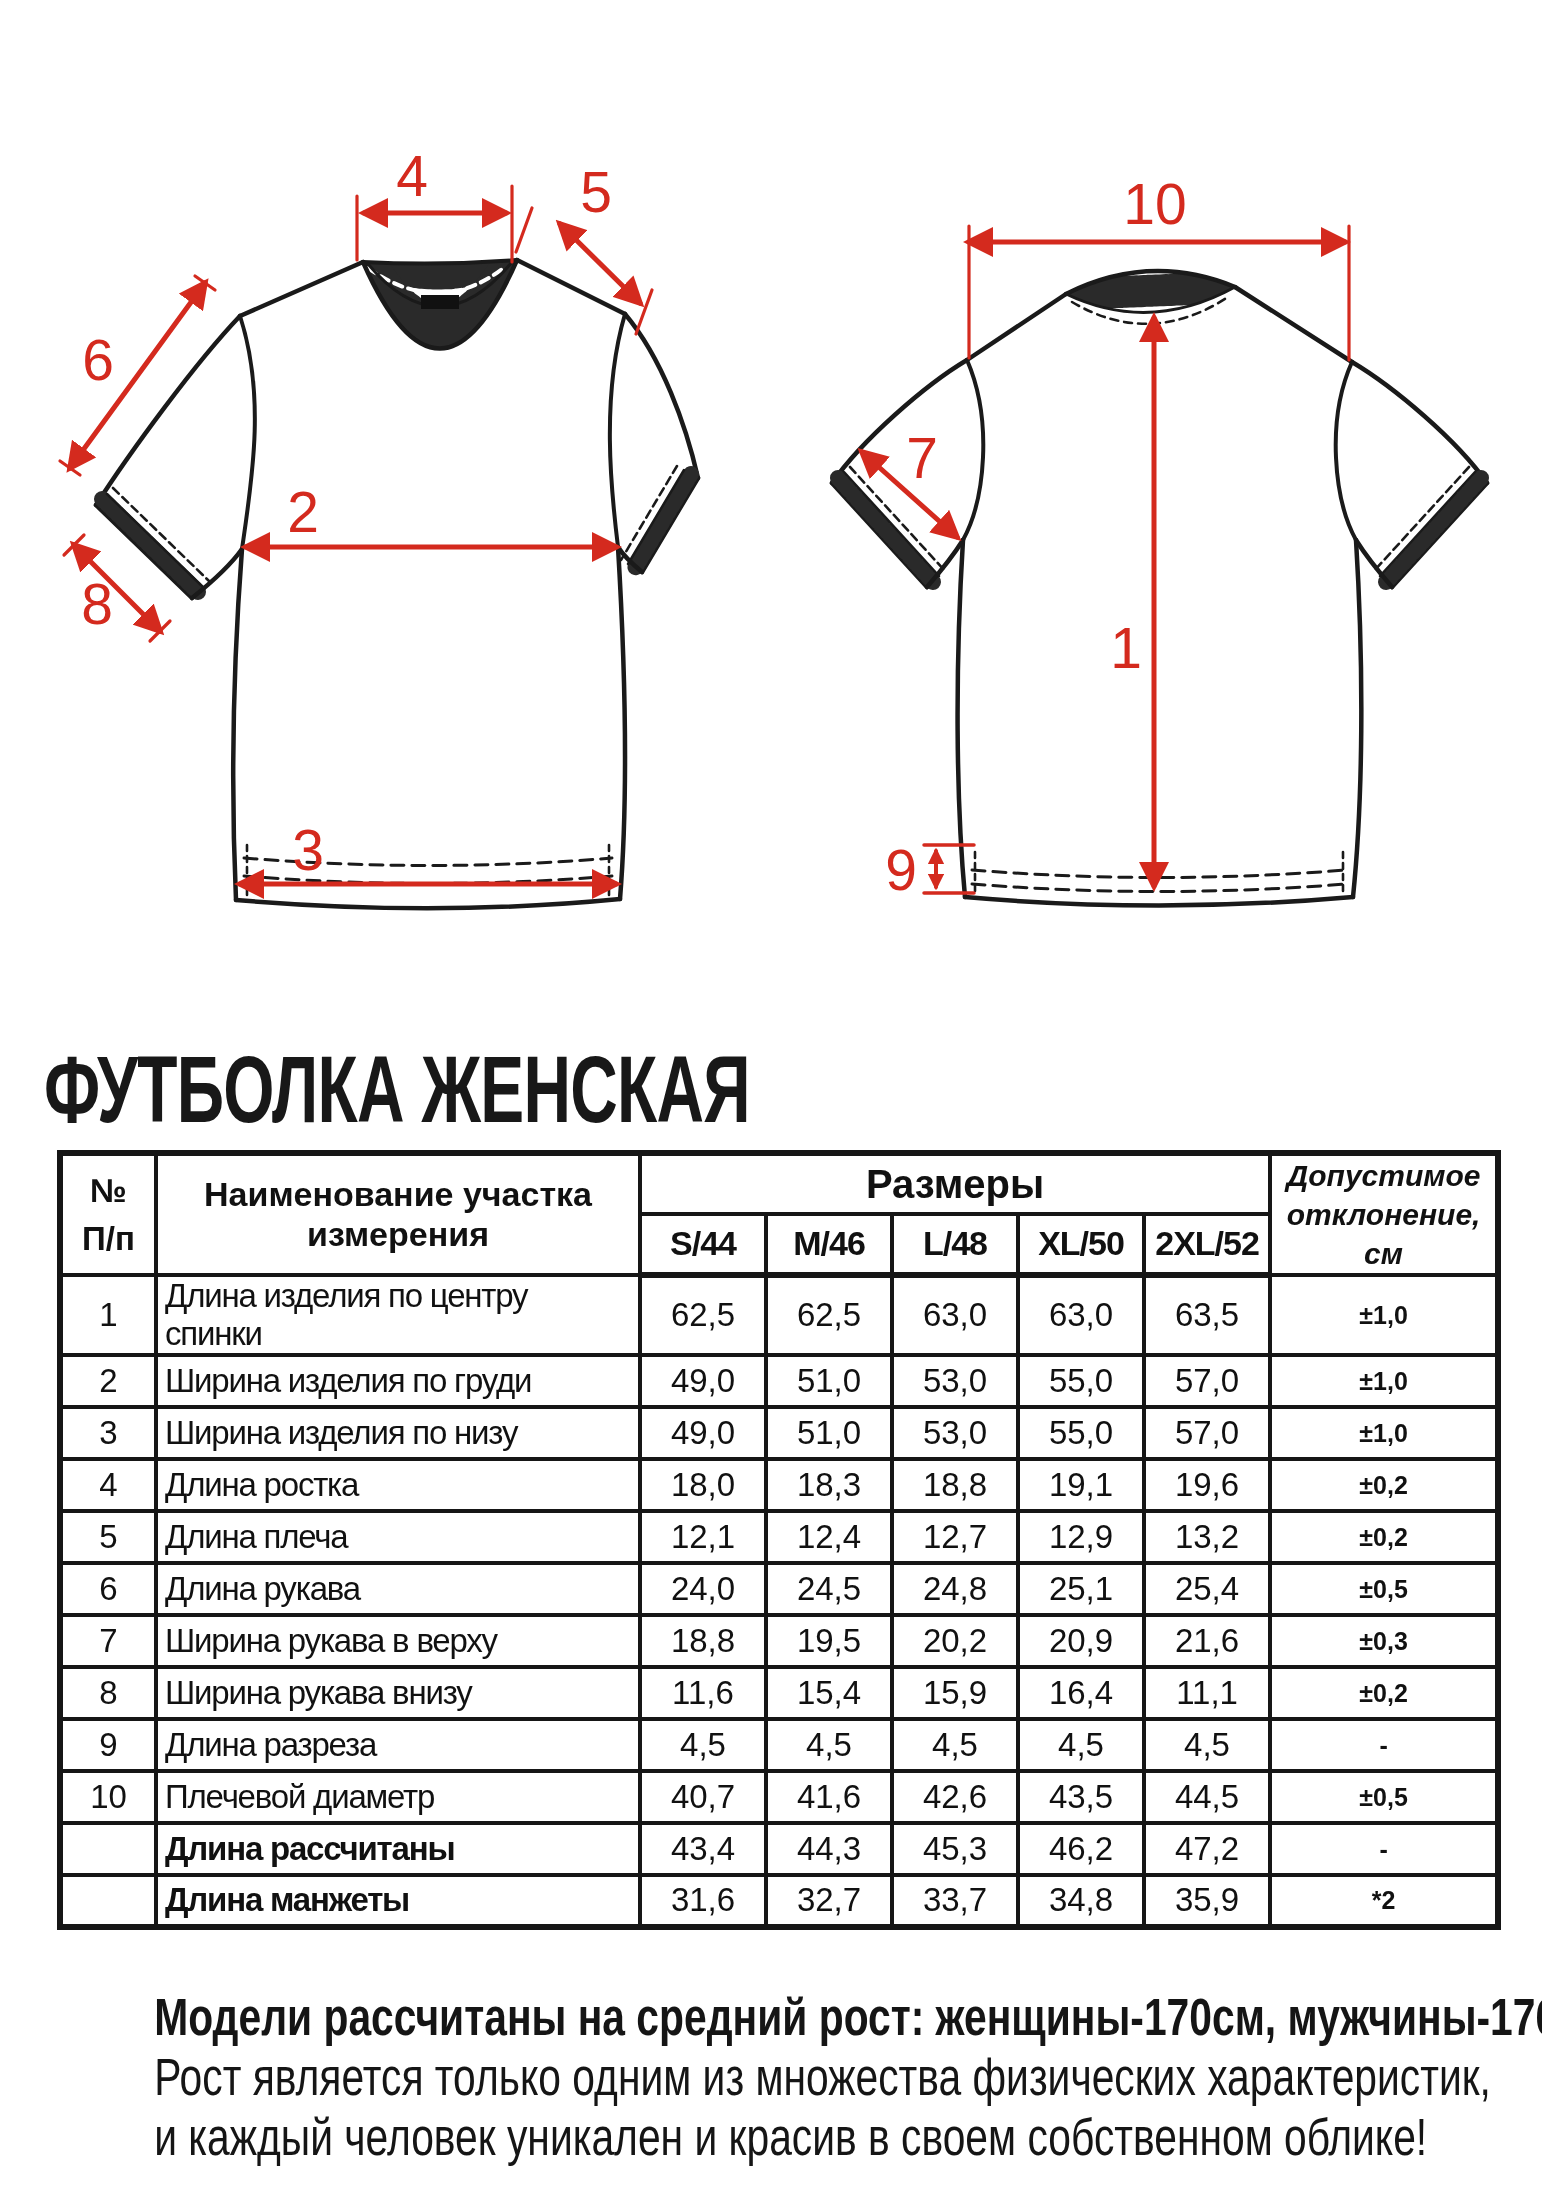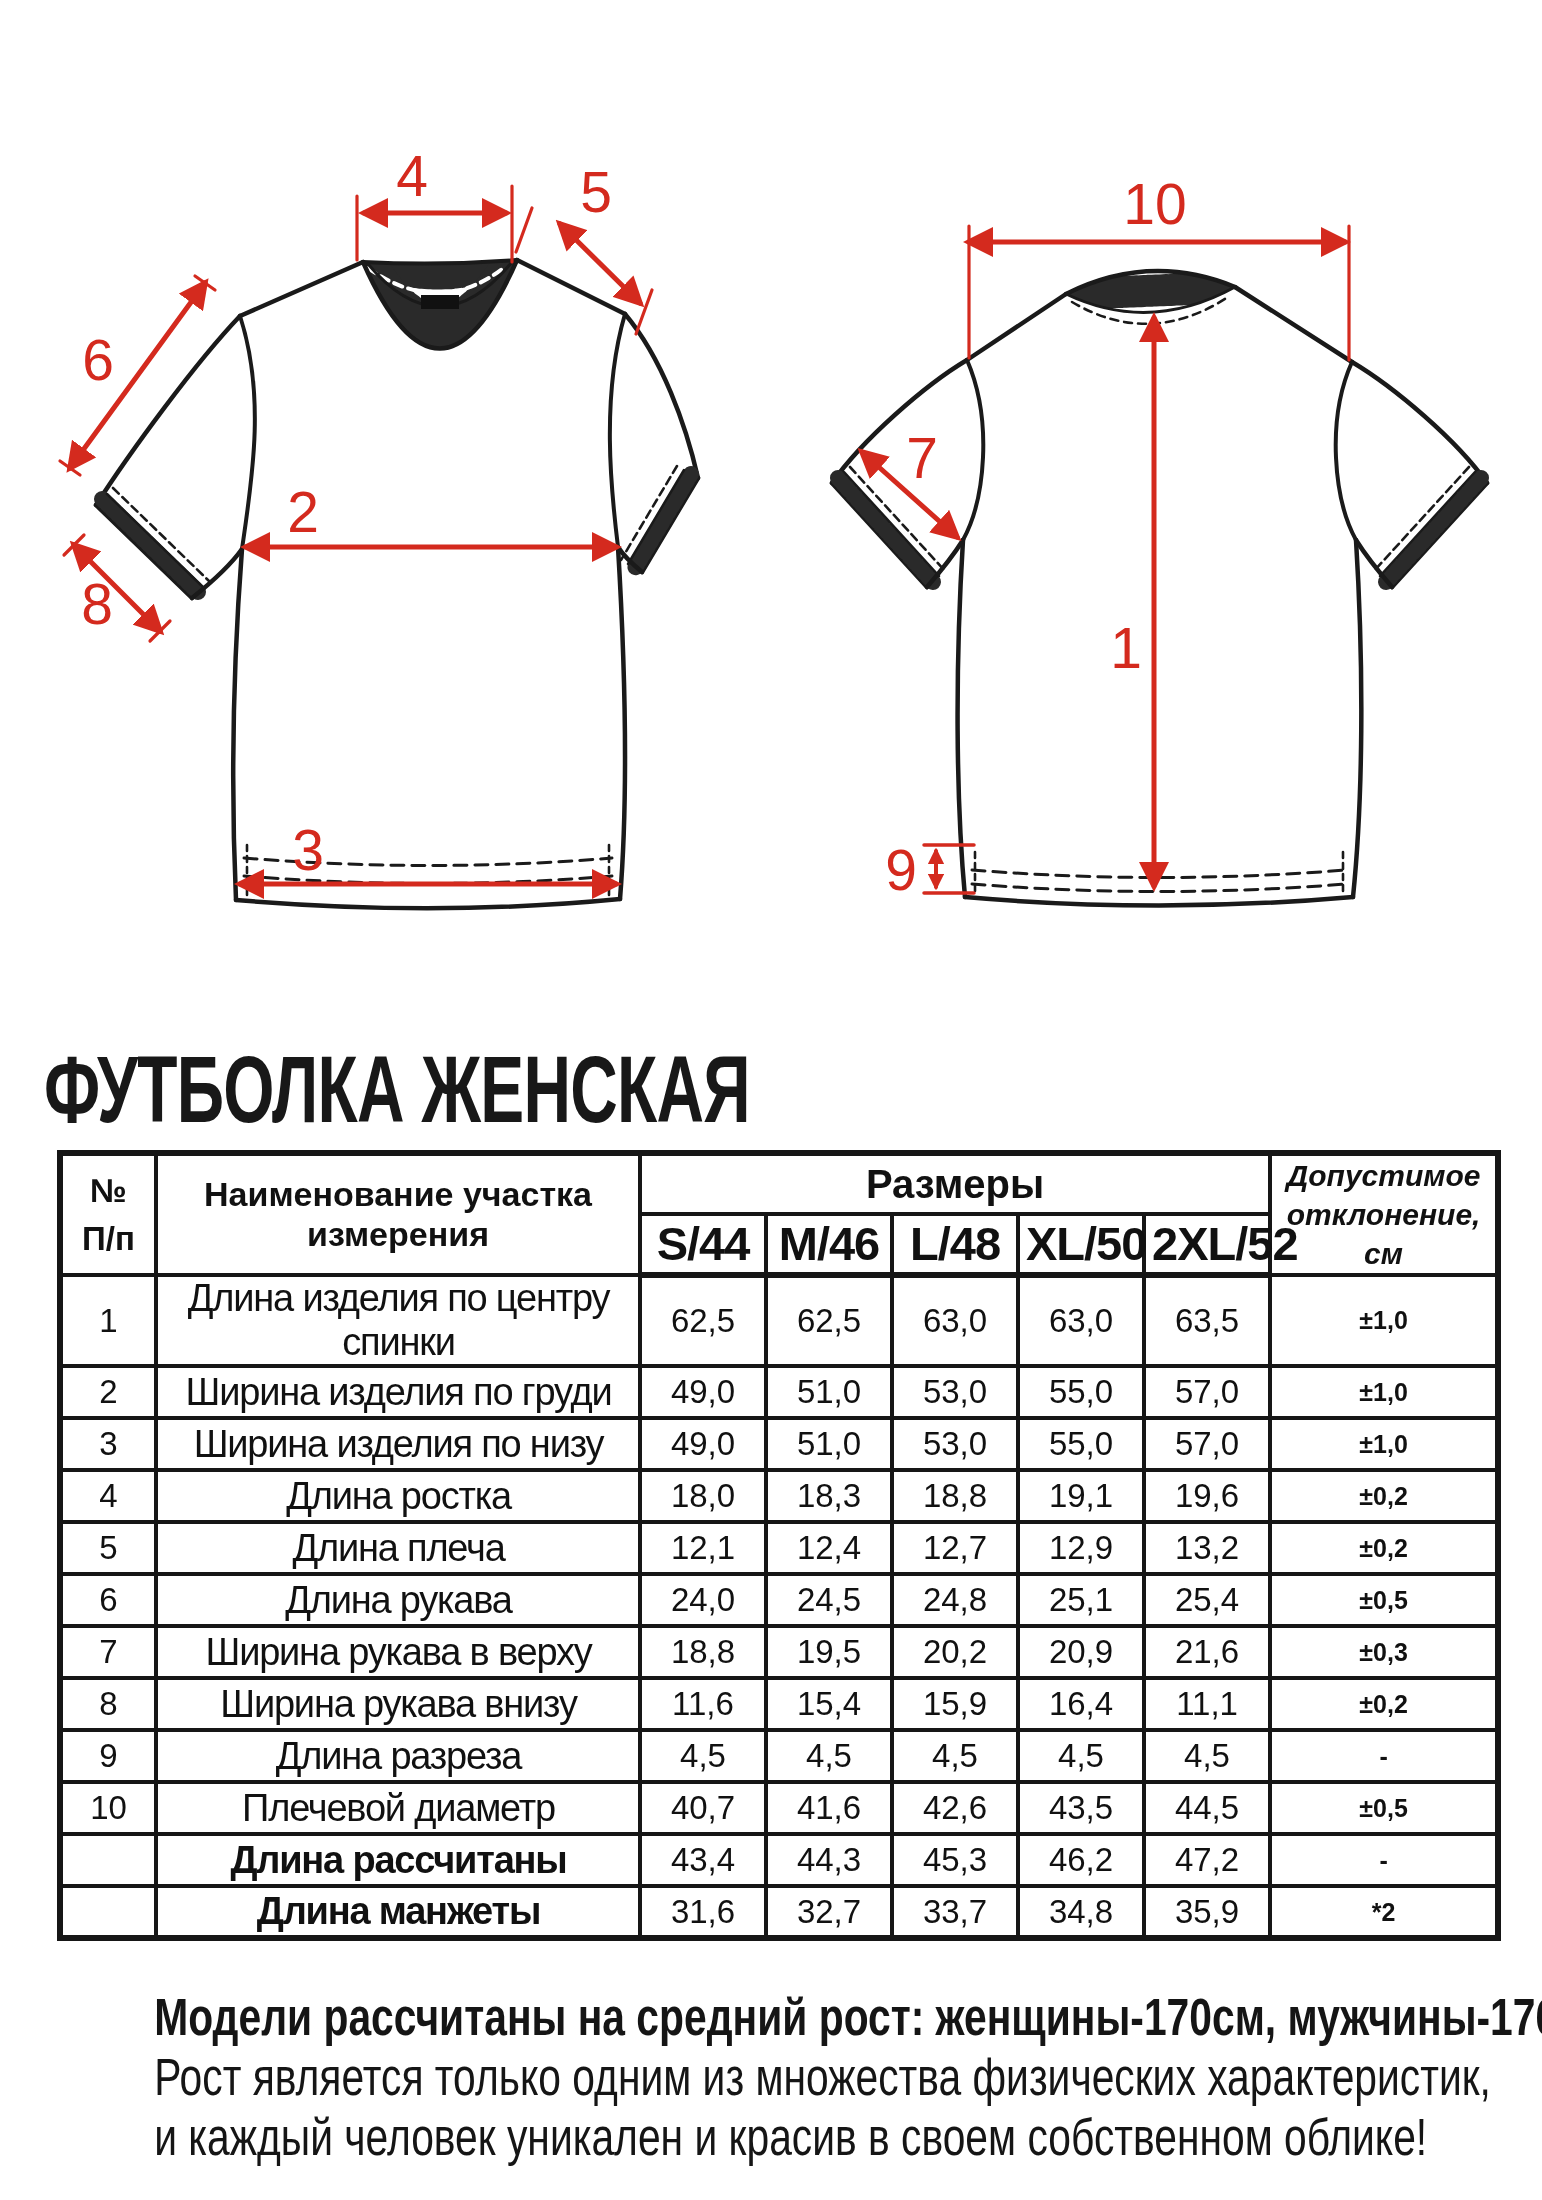--- a/index.html
+++ b/index.html
@@ -13,23 +13,23 @@
       table-layout:fixed;border:6px solid #161616;}
   .size-table th,.size-table td{border:4px solid #161616;padding:0 6px;text-align:center;
       vertical-align:middle;font-size:33px;line-height:1.15;}
   .size-table thead th{font-weight:bold;}
   .size-table tr.head-group{height:60px;}
   .size-table tr.head-sizes{height:60px;}
   .size-table tbody tr{height:52px;}
   th.h-num{font-size:33px;line-height:1.45;}
   th.h-name{font-size:34px;}
   th.h-group{font-size:40px;border-bottom-width:4px;}
-  th.h-size{font-size:47px;letter-spacing:-1px;}
+  th.h-size{font-size:34px;letter-spacing:-1px;}
   th.h-tol{font-size:30px;line-height:1.3;font-style:italic;}
-  td.c-name{text-align:center;font-size:38px;letter-spacing:-1.2px;padding-left:7px;}
+  td.c-name{text-align:left;font-size:33px;letter-spacing:-1.2px;padding-left:7px;}
   td.c-num,td.c-val{font-size:33px;}
   td.c-tol{font-weight:bold;font-size:25px;}
   td.b{font-weight:bold;}
   .size-table thead tr.head-sizes th{border-bottom-width:6px;}
   .footer{position:absolute;top:1988px;left:0;width:1542px;text-align:center;font-size:51px;
       line-height:60px;color:#151515;}
   .footer .fl{transform:scaleX(0.80);transform-origin:50% 50%;white-space:nowrap;}
   .footer .fl.b{font-weight:bold;}
 </style>
 </head>

